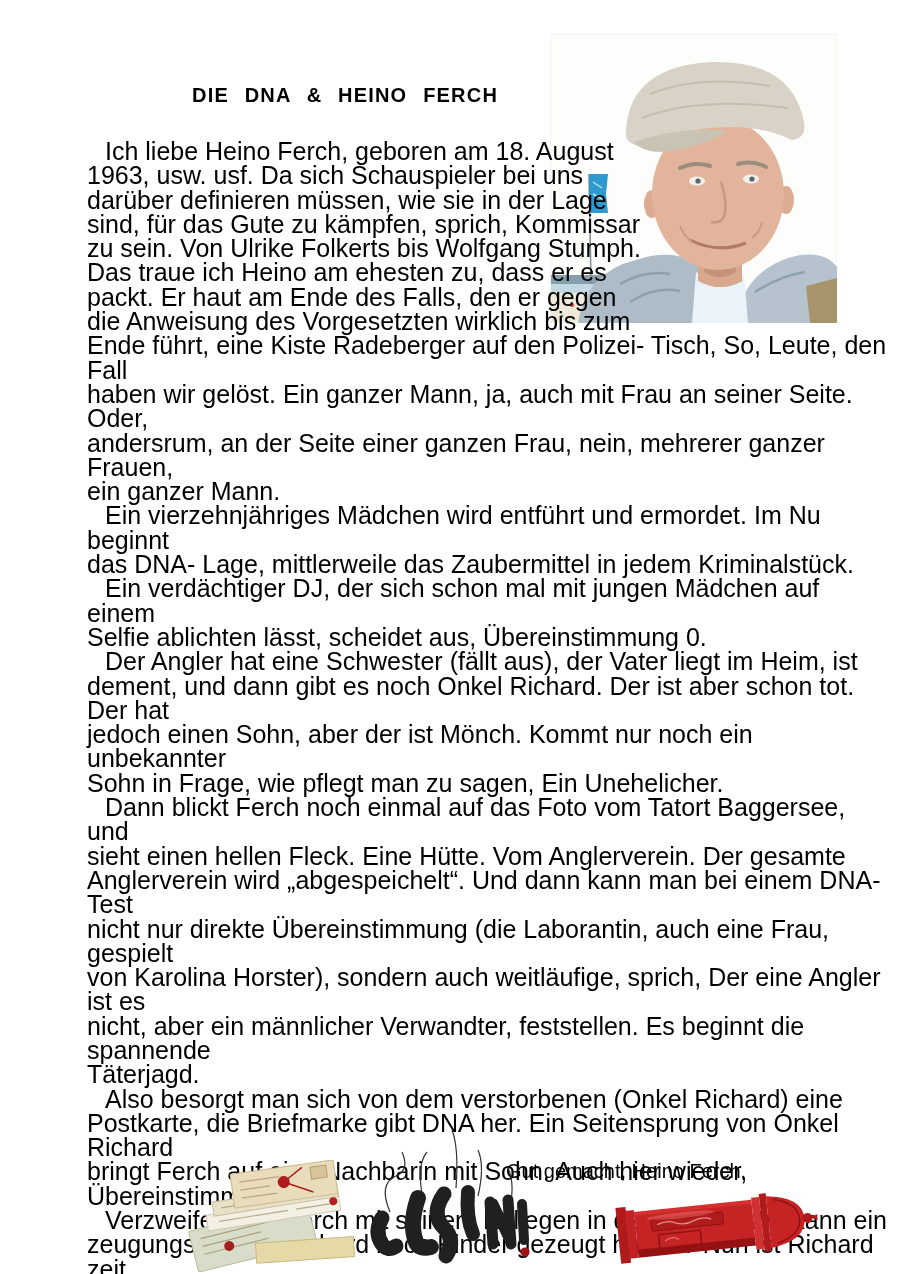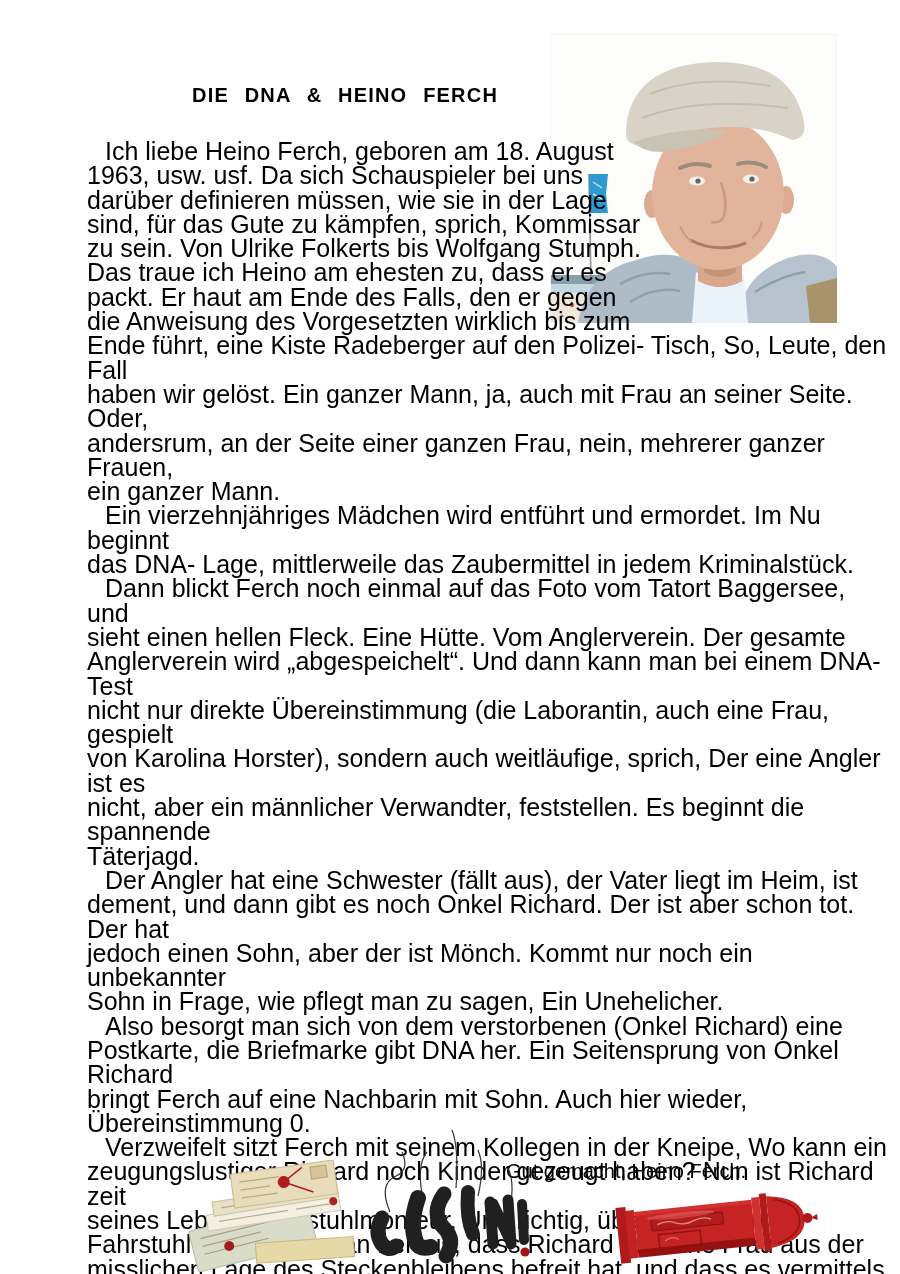--- a/index.html
+++ b/index.html
@@ -106,31 +106,33 @@
 zu sein. Von Ulrike Folkerts bis Wolfgang Stumph.
 Das traue ich Heino am ehesten zu, dass er es
 packt. Er haut am Ende des Falls, den er gegen
 die Anweisung des Vorgesetzten wirklich bis zum
 Ende führt, eine Kiste Radeberger auf den Polizei- Tisch, So, Leute, den Fall
 haben wir gelöst. Ein ganzer Mann, ja, auch mit Frau an seiner Seite. Oder,
 andersrum, an der Seite einer ganzen Frau, nein, mehrerer ganzer Frauen,
 ein ganzer Mann.</p>
     <p>Ein vierzehnjähriges Mädchen wird entführt und ermordet. Im Nu beginnt
 das DNA- Lage, mittlerweile das Zaubermittel in jedem Kriminalstück.</p>
+    <p>Ein verdächtiger DJ, der sich schon mal mit jungen Mädchen auf einem
+Selfie ablichten lässt, scheidet aus, Übereinstimmung 0.</p>
+    <p>Der Angler hat eine Schwester (fällt aus), der Vater liegt im Heim, ist
+dement, und dann gibt es noch Onkel Richard. Der ist aber schon tot. Der hat
+jedoch einen Sohn, aber der ist Mönch. Kommt nur noch ein unbekannter
+Sohn in Frage, wie pflegt man zu sagen, Ein Unehelicher.</p>
     <p>Dann blickt Ferch noch einmal auf das Foto vom Tatort Baggersee, und
 sieht einen hellen Fleck. Eine Hütte. Vom Anglerverein. Der gesamte
 Anglerverein wird „abgespeichelt“. Und dann kann man bei einem DNA- Test
 nicht nur direkte Übereinstimmung (die Laborantin, auch eine Frau, gespielt
 von Karolina Horster), sondern auch weitläufige, sprich, Der eine Angler ist es
 nicht, aber ein männlicher Verwandter, feststellen. Es beginnt die spannende
 Täterjagd.</p>
-    <p>Der Angler hat eine Schwester (fällt aus), der Vater liegt im Heim, ist
-dement, und dann gibt es noch Onkel Richard. Der ist aber schon tot. Der hat
-jedoch einen Sohn, aber der ist Mönch. Kommt nur noch ein unbekannter
-Sohn in Frage, wie pflegt man zu sagen, Ein Unehelicher.</p>
     <p>Also besorgt man sich von dem verstorbenen (Onkel Richard) eine
 Postkarte, die Briefmarke gibt DNA her. Ein Seitensprung von Onkel Richard
 bringt Ferch auf eine Nachbarin mit Sohn. Auch hier wieder,
 Übereinstimmung 0.</p>
     <p>Verzweifelt sitzt Ferch mit seinem Kollegen in der Kneipe, Wo kann ein
 zeugungslustiger Richard noch Kinder gezeugt haben? Nun ist Richard zeit
 seines Lebens Fahrstuhlmonteur. Und richtig, über alte Akten der
 Fahrstuhlfirma findet man heraus, dass Richard mal eine Frau aus der
 misslichen Lage des Steckenbleibens befreit hat, und dass es vermittels
 eines one- nigth- standes zu einem weiteren Fremd- Kind gekommen ist.

